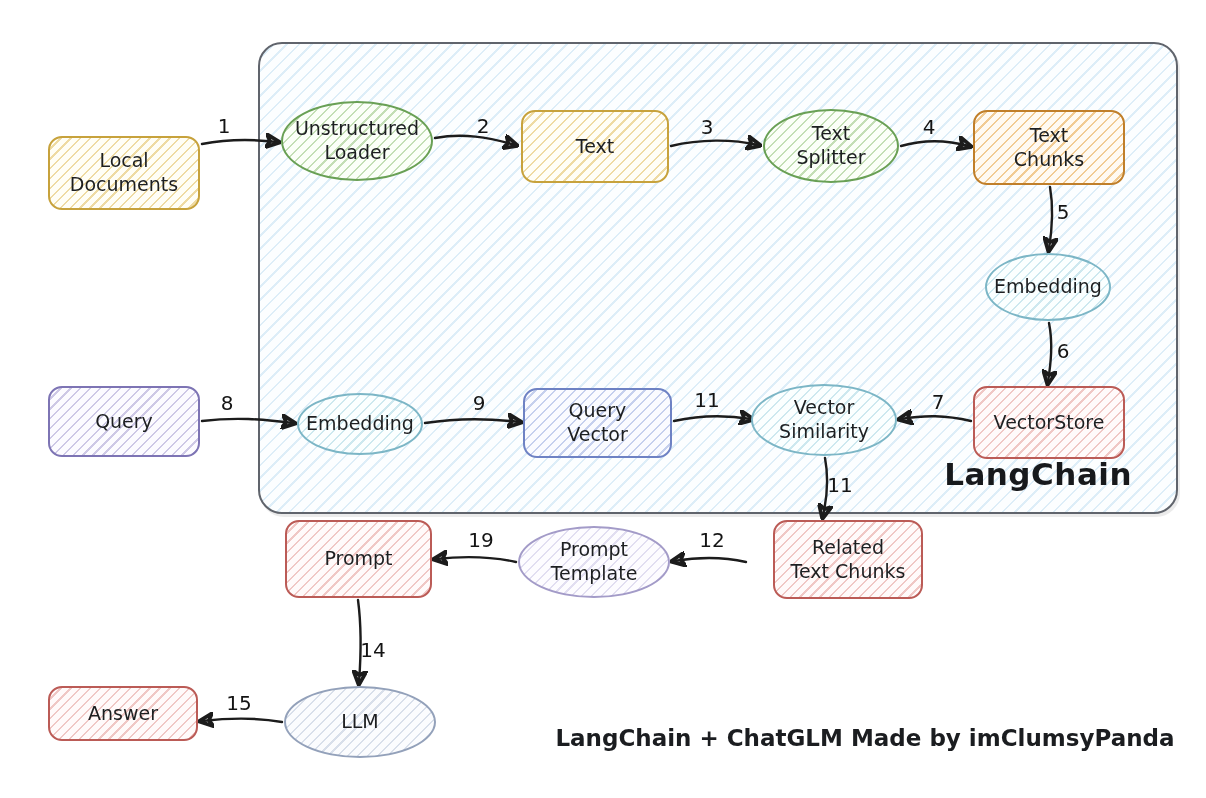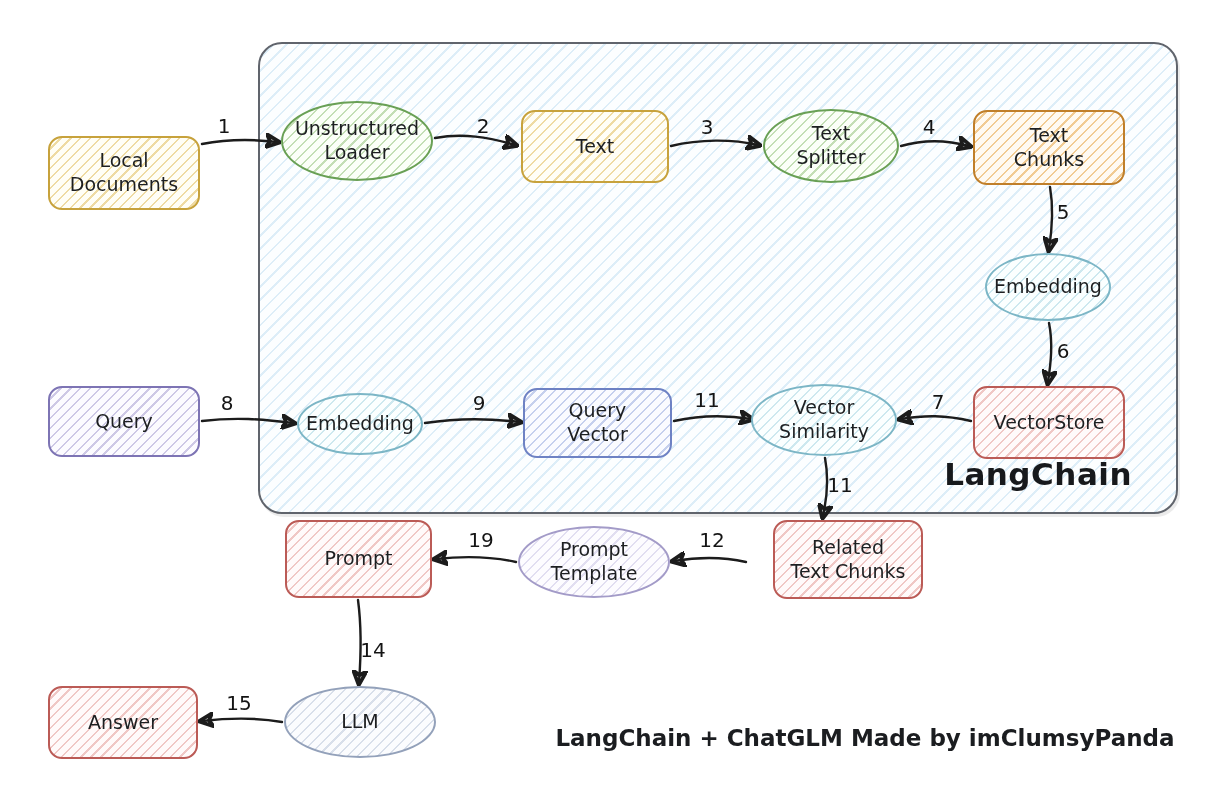--- a/index.html
+++ b/index.html
@@ -185,21 +185,21 @@
   </div>
 
   <div class="node rect n-red" style="left:285px;top:520px;width:147px;height:78px;">
     <span class="node-label">Prompt</span>
   </div>
 
   <div class="node ellipse n-bluegray" style="left:284px;top:686px;width:152px;height:72px;">
     <span class="node-label">LLM</span>
   </div>
 
-  <div class="node rect n-red" style="left:48px;top:686px;width:150px;height:73px;">
+  <div class="node rect n-red" style="left:48px;top:686px;width:150px;height:55px;">
     <span class="node-label">Answer</span>
   </div>
 
   <span class="edge-num" style="left:224px;top:126px;">1</span>
   <span class="edge-num" style="left:483px;top:126px;">2</span>
   <span class="edge-num" style="left:707px;top:127px;">3</span>
   <span class="edge-num" style="left:929px;top:127px;">4</span>
   <span class="edge-num" style="left:1063px;top:212px;">5</span>
   <span class="edge-num" style="left:1063px;top:351px;">6</span>
   <span class="edge-num" style="left:938px;top:402px;">7</span>

